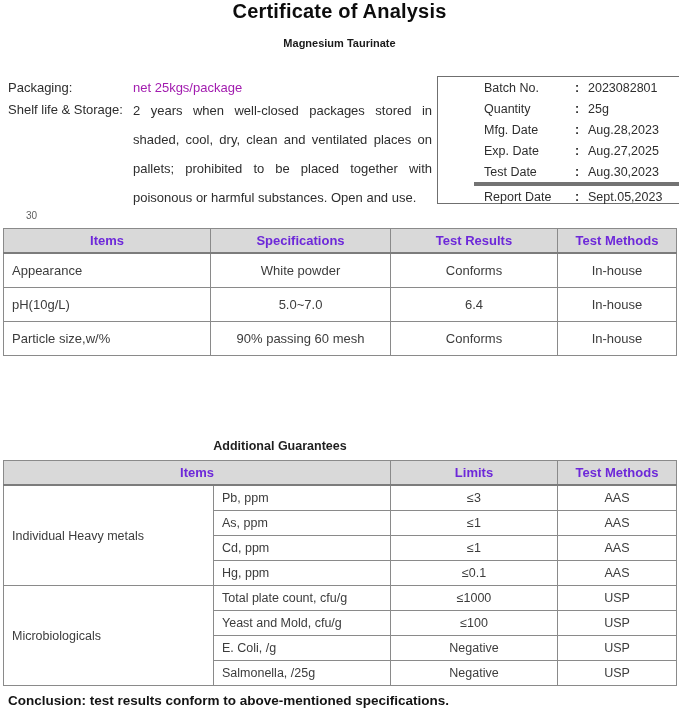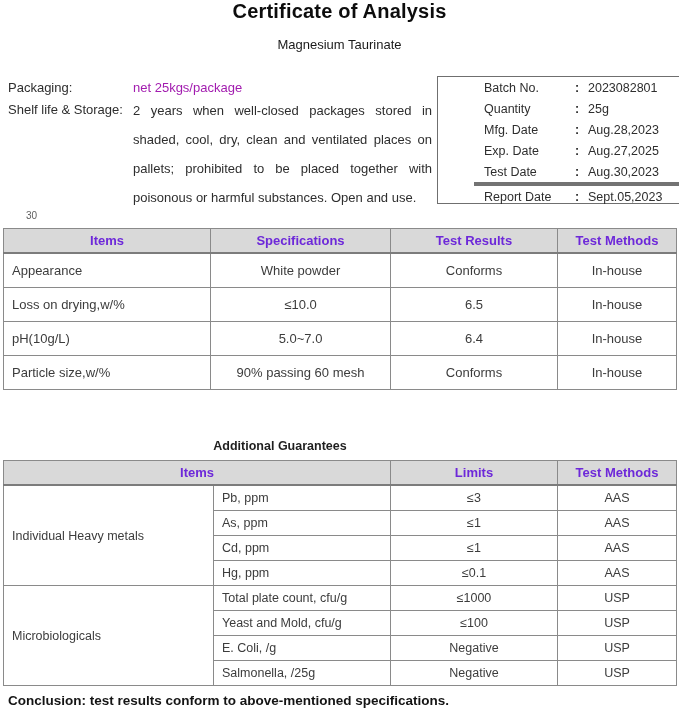--- a/index.html
+++ b/index.html
@@ -11,21 +11,21 @@
     color: #222;
     overflow: hidden;
   }
   .doc-title {
     position: absolute; top: 0; left: 0; width: 679px;
     text-align: center; font-size: 20px; font-weight: bold; color: #0d0d0d;
     letter-spacing: 0.2px;
   }
   .doc-subtitle {
     position: absolute; top: 37px; left: 0; width: 679px;
-    text-align: center; font-size: 13px; font-weight: normal; color: #1a1a1a;
+    text-align: center; font-size: 11px; font-weight: bold; color: #1a1a1a;
   }
   .info-label { position: absolute; left: 8px; font-size: 13px; color: #2e2e2e; }
   .pack-label { top: 80px; }
   .pack-value { position: absolute; left: 133px; top: 80px; font-size: 13px; color: #a21caf; }
   .shelf-label { top: 102px; }
   .shelf-value {
     position: absolute; left: 133px; top: 96px; width: 299px;
     font-size: 13px; line-height: 29px; text-align: justify; color: #2e2e2e;
   }
   .batch-box {
@@ -126,26 +126,20 @@
     </tr>
   </thead>
   <tbody>
     <tr>
       <td class="left">Appearance</td>
       <td>White powder</td>
       <td>Conforms</td>
       <td>In-house</td>
     </tr>
     <tr>
-      <td class="left">Loss on drying,w/%</td>
-      <td>≤10.0</td>
-      <td>6.5</td>
-      <td>In-house</td>
-    </tr>
-    <tr>
       <td class="left">pH(10g/L)</td>
       <td>5.0~7.0</td>
       <td>6.4</td>
       <td>In-house</td>
     </tr>
     <tr>
       <td class="left">Particle size,w/%</td>
       <td>90% passing 60 mesh</td>
       <td>Conforms</td>
       <td>In-house</td>

